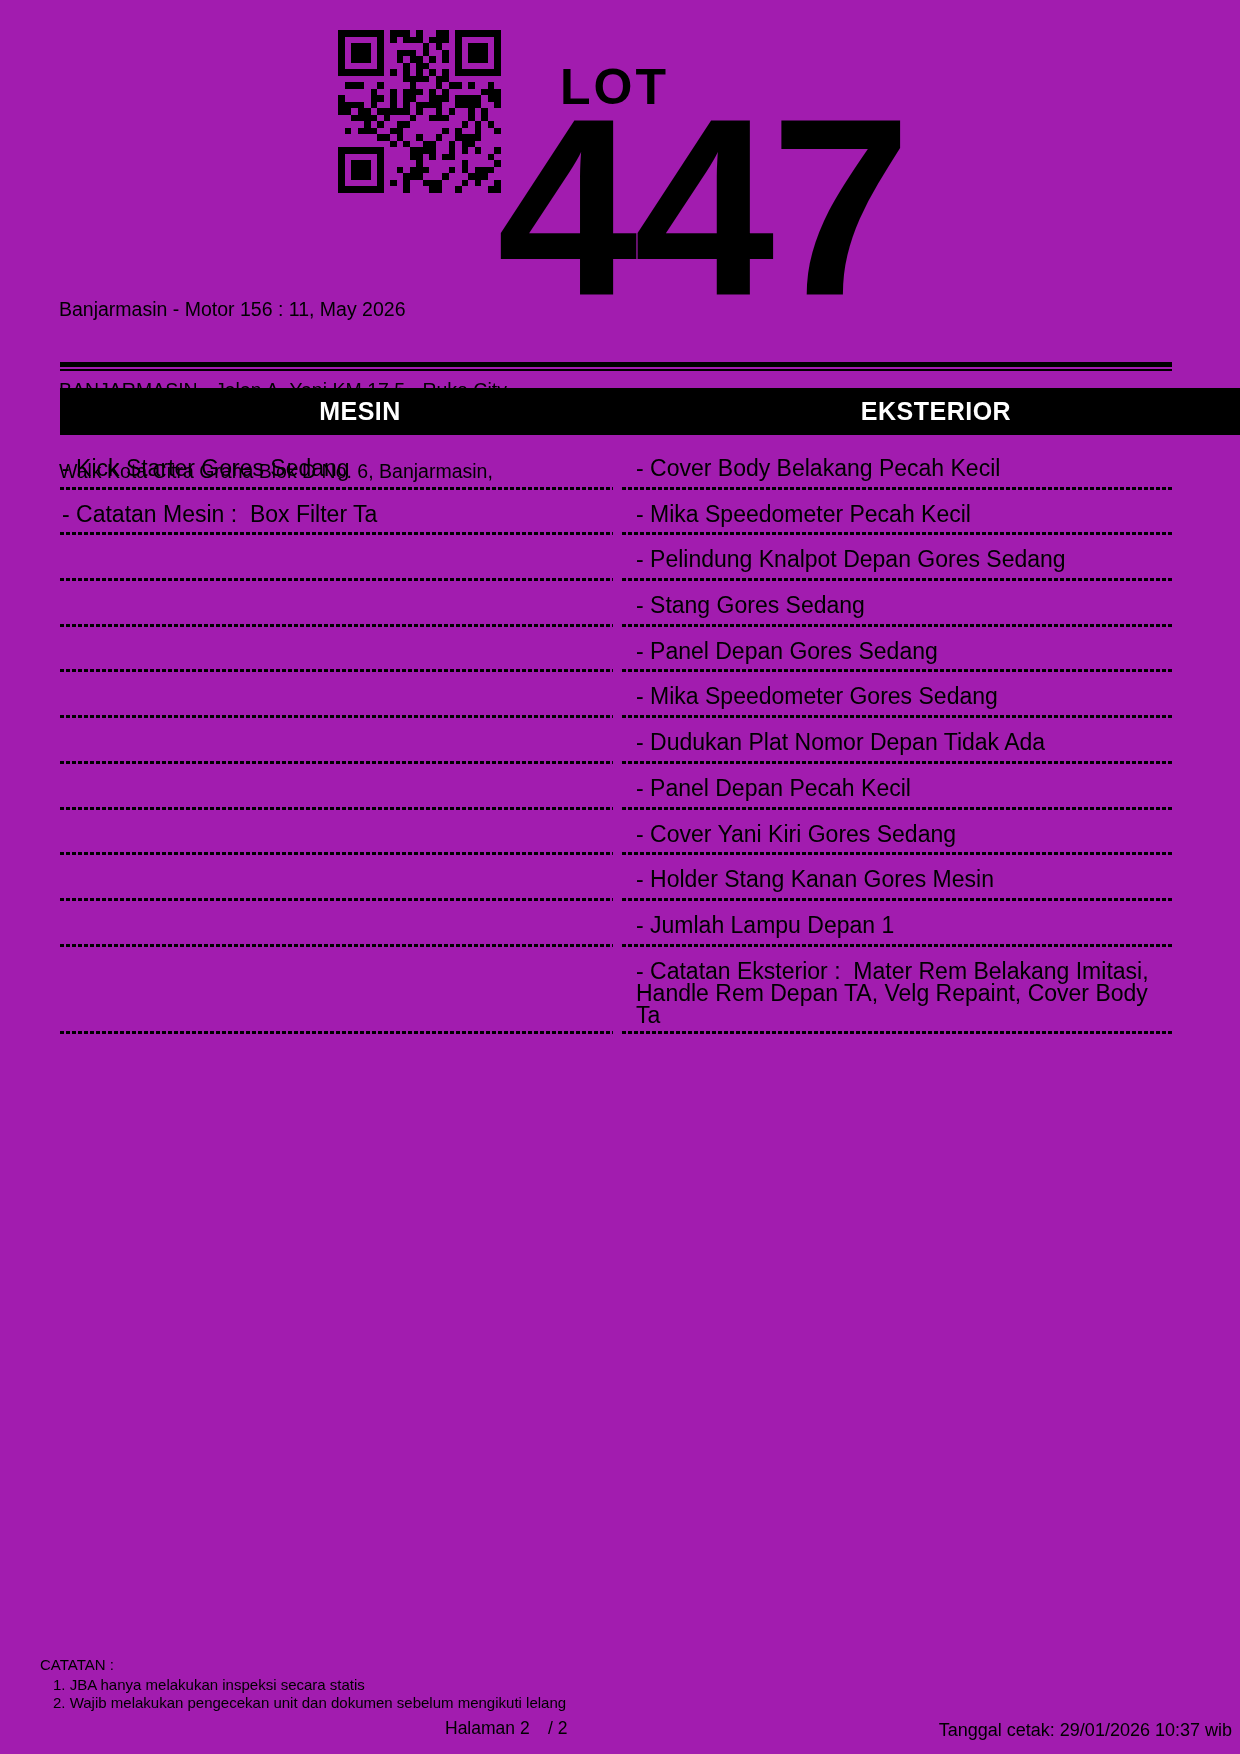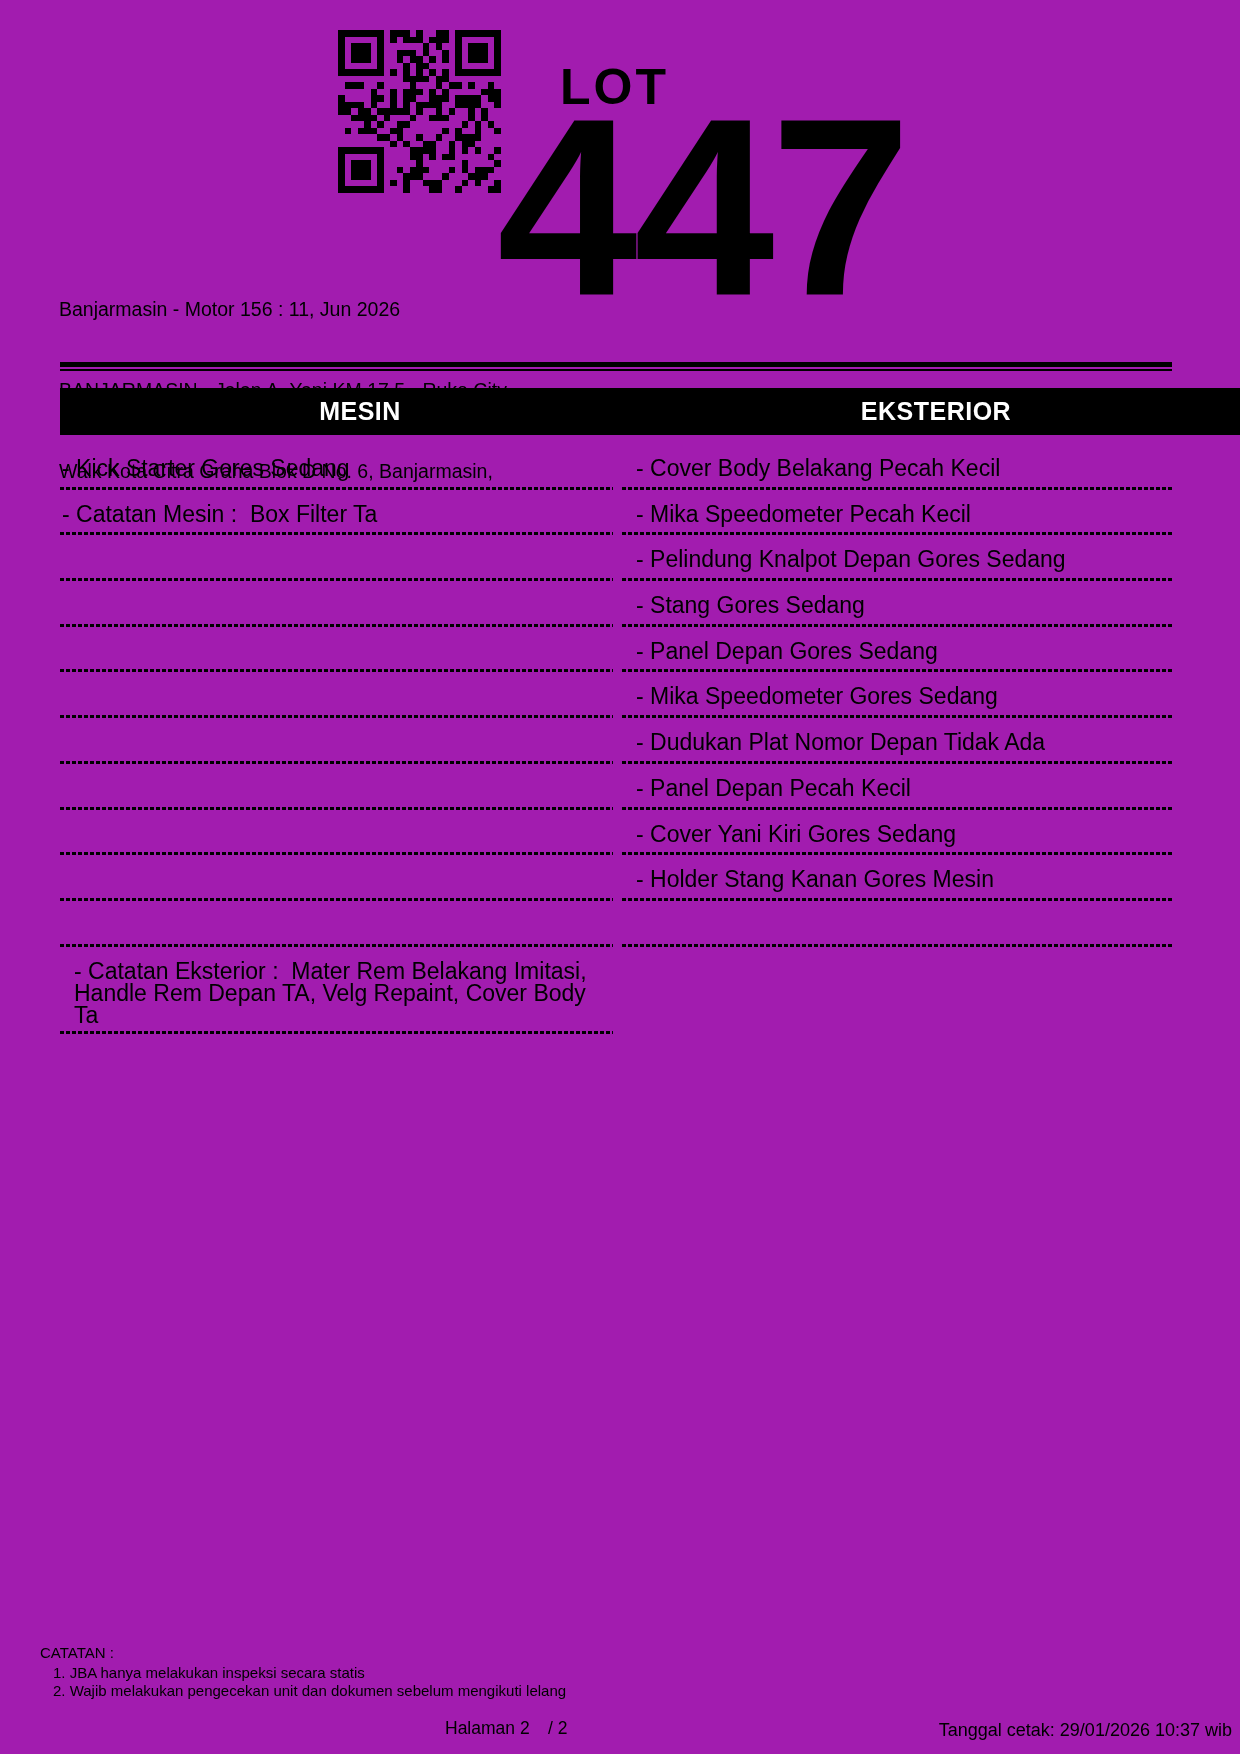--- a/index.html
+++ b/index.html
@@ -46,21 +46,21 @@
     position:relative; font-size:23px; line-height:22px; white-space:pre-wrap;
     padding:13px 6px 8px 2px;
   }
   .cell-right{padding-left:14px;}
   .cell::after{
     content:""; position:absolute; left:0; right:0; bottom:0; height:3px;
     background:repeating-linear-gradient(90deg,#000 0 4px,transparent 4px 6px);
   }
   
   .notes{position:absolute; left:40px; top:1644px; font-size:15px; line-height:18.5px;}
-  .notes-title{margin:0 0 1px 0;}
+  .notes-title{margin:12px 0 1px 0;}
   .notes-list{margin:0; padding:0 0 0 13px; list-style:none;}
   
   .page-label{position:absolute; left:445px; top:1718px; font-size:17.5px;}
   .page-total{position:absolute; left:548px; top:1718px; font-size:17.5px;}
   .print-date{position:absolute; right:8px; top:1720px; font-size:18px;}
 </style>
 </head>
 <body>
 
 <div class="page">
@@ -361,21 +361,21 @@
         <rect x="18" y="24" width="1" height="1"></rect>
         <rect x="23" y="24" width="1" height="1"></rect>
         <rect x="24" y="24" width="1" height="1"></rect>
       </svg>
     </div>
 
   <div class="lot-label">LOT</div>
   <div class="lot-number">447</div>
 
   <div class="auction-info">
-    <div>Banjarmasin - Motor 156 : 11, Jun 2026</div>
+    <div>Banjarmasin - Motor 156 : 11, May 2026</div>
     <div>BANJARMASIN - Jalan A. Yani KM 17.5 - Ruko City</div>
     <div>Walk Kota Citra Graha Blok D No. 6, Banjarmasin,</div>
   </div>
 
   <div class="double-rule">
     <div class="rule-thick"></div>
     <div class="rule-thin"></div>
   </div>
 
   <div class="col-header left">MESIN</div>
@@ -396,20 +396,21 @@
       <div class="cell cell-right">- Mika Speedometer Gores Sedang</div>
       <div class="cell cell-left"></div>
       <div class="cell cell-right">- Dudukan Plat Nomor Depan Tidak Ada</div>
       <div class="cell cell-left"></div>
       <div class="cell cell-right">- Panel Depan Pecah Kecil</div>
       <div class="cell cell-left"></div>
       <div class="cell cell-right">- Cover Yani Kiri Gores Sedang</div>
       <div class="cell cell-left"></div>
       <div class="cell cell-right">- Holder Stang Kanan Gores Mesin</div>
       <div class="cell cell-left"></div>
+      <div class="cell cell-right">- Jumlah Lampu Depan 1</div>
       <div class="cell cell-left"></div>
       <div class="cell cell-right">- Catatan Eksterior :  Mater Rem Belakang Imitasi, Handle Rem Depan TA, Velg Repaint, Cover Body Ta</div>
     </div>
 
   <div class="notes">
     <p class="notes-title">CATATAN :</p>
     <ul class="notes-list" id="notes-list">
         <li>1. JBA hanya melakukan inspeksi secara statis</li>
         <li>2. Wajib melakukan pengecekan unit dan dokumen sebelum mengikuti lelang</li>
       </ul>

